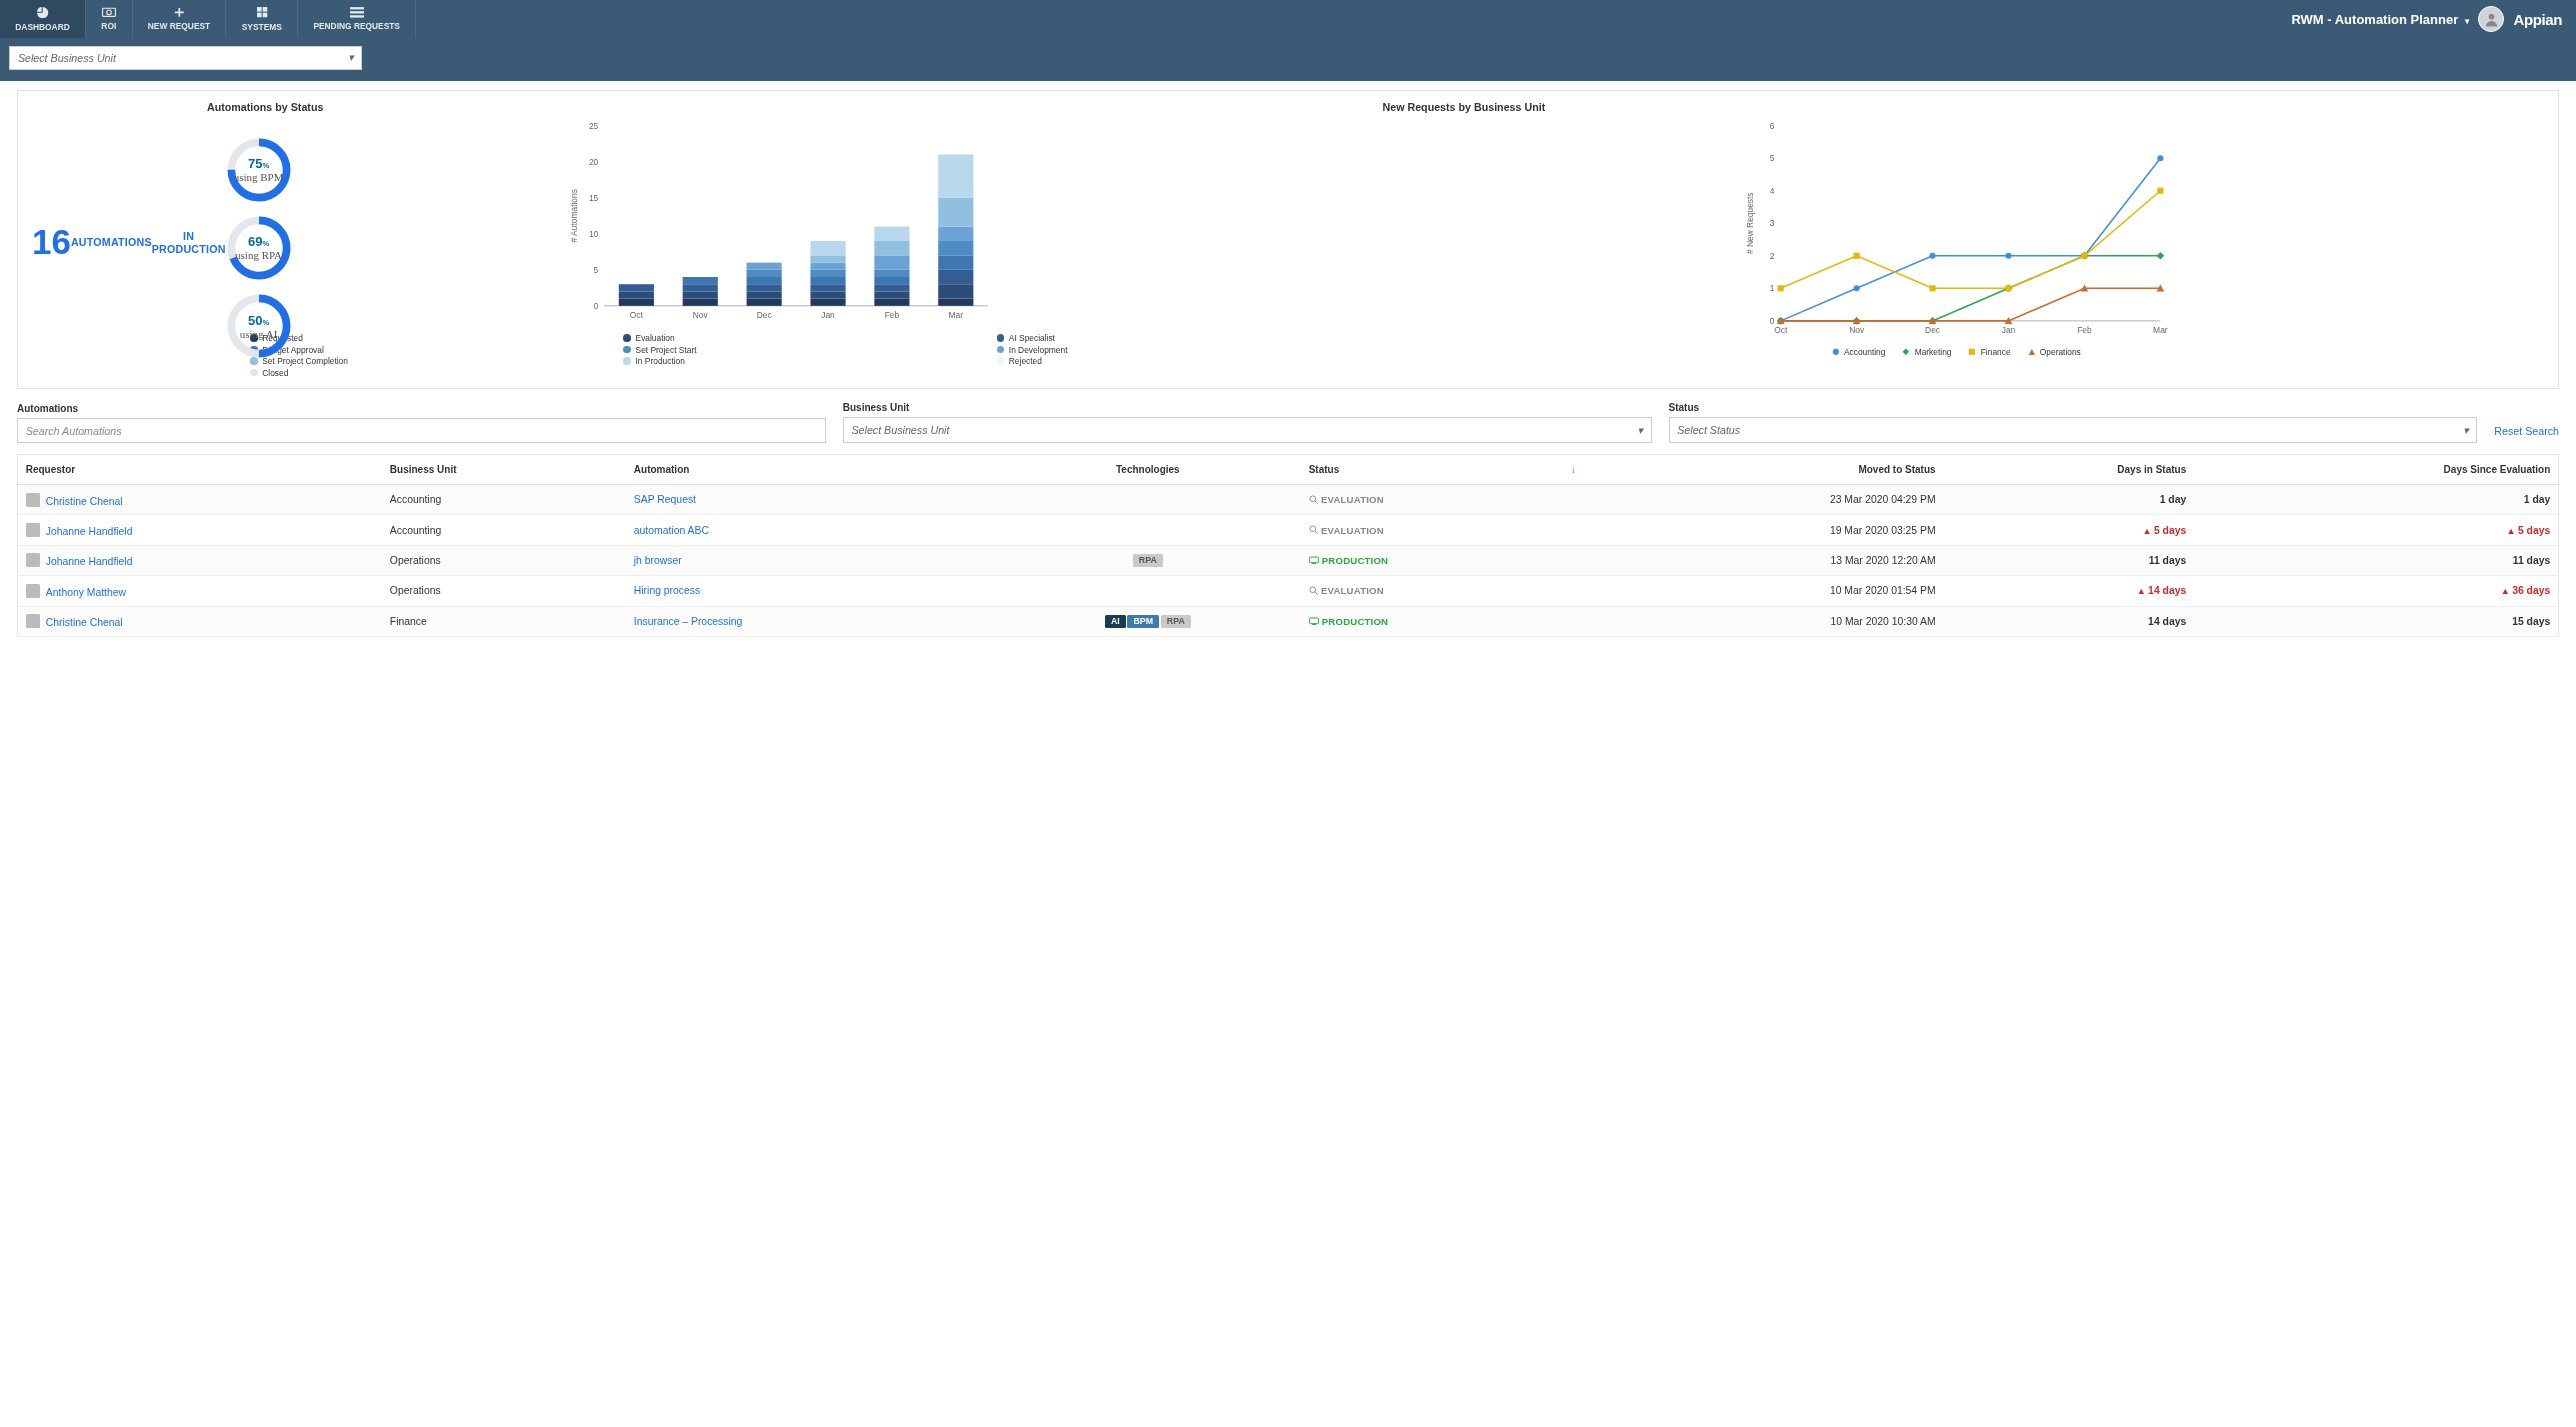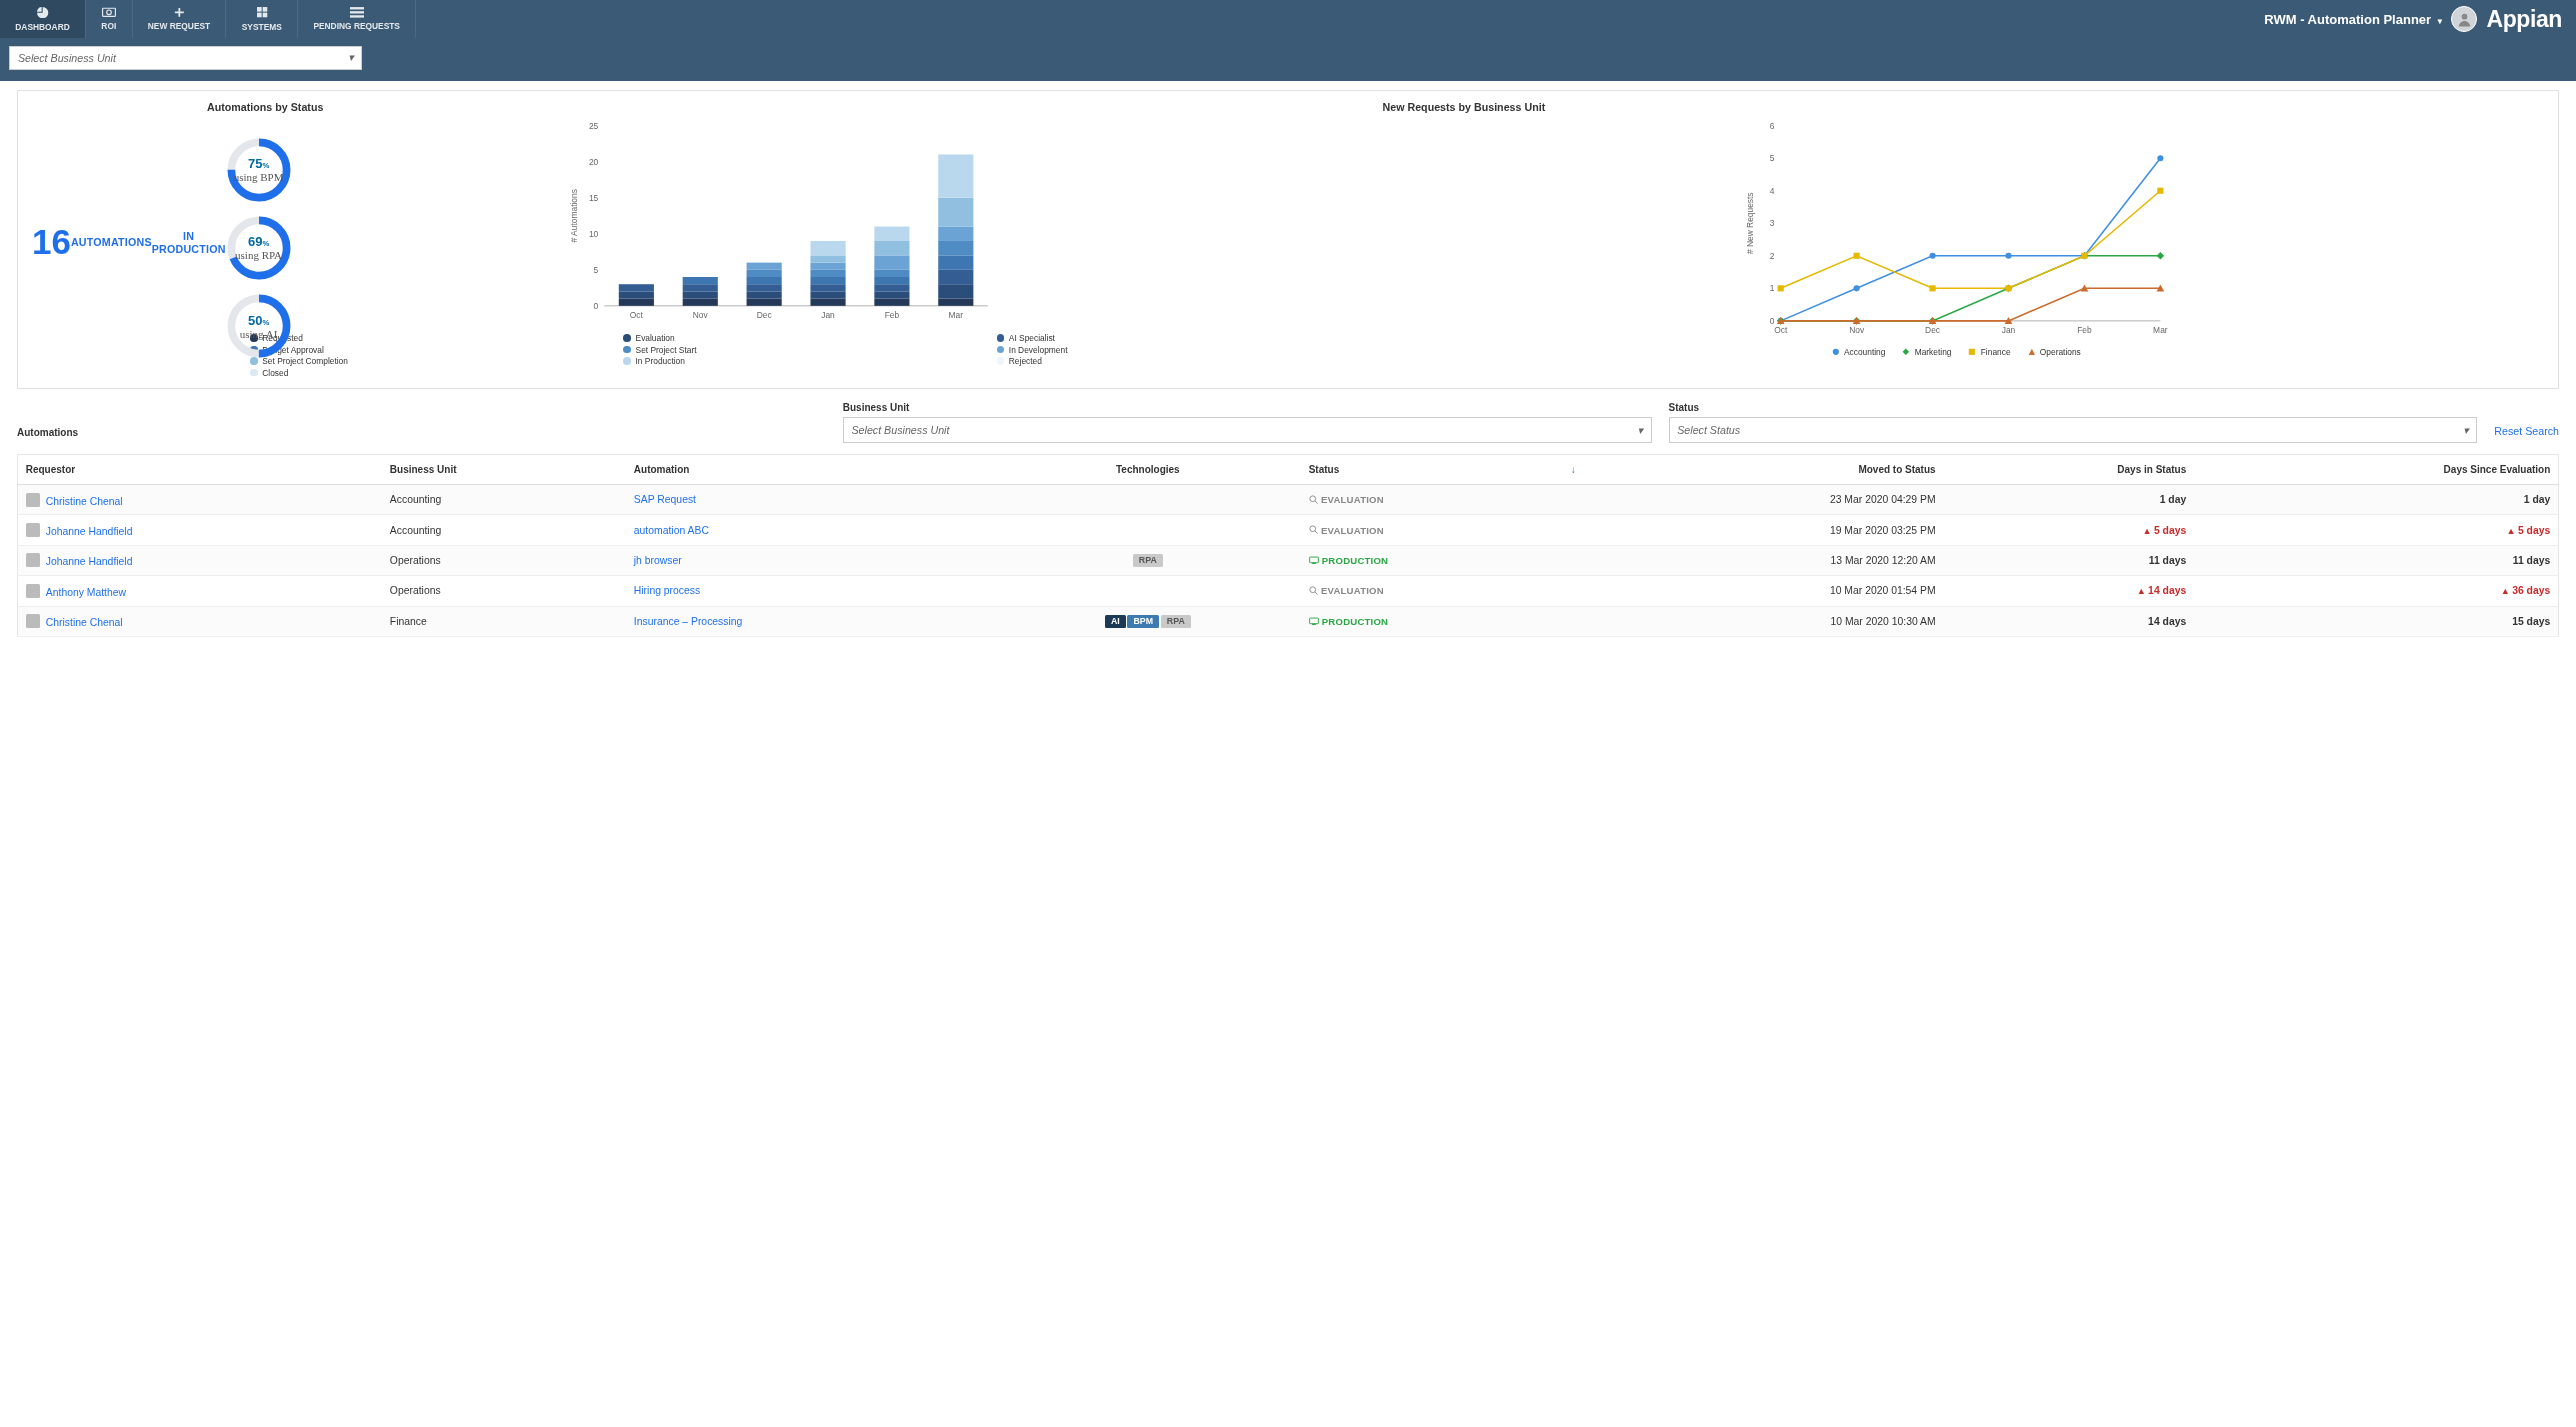--- a/index.html
+++ b/index.html
@@ -7,21 +7,21 @@
   .topnav { background: #3b5a75; display: flex; align-items: stretch; height: 38px; }
   .nav-tabs { display: flex; }
   .nav-tab { display: flex; flex-direction: column; align-items: center; justify-content: center; padding: 3.1px 15.3px; color: #e4e9ed; font-size: 8.4px; font-weight: 600; cursor: pointer; border-right: 0.8px solid #4a6b85; }
   .nav-tab.active { background: #2f4a60; }
   .nav-tab .icon { font-size: 11.5px; margin-bottom: 1.5px; }
   .nav-spacer { flex: 1; }
   .nav-right { display: flex; align-items: center; padding-right: 14px; gap: 9.2px; color: #fff; }
   .nav-title { font-size: 13px; font-weight: 600; }
   .caret { font-size: 8.4px; margin-left: 3.1px; }
   .avatar { width: 26px; height: 26px; border-radius: 50%; background: #d0d4d8; border: 1.5px solid #fff; display: flex; align-items: center; justify-content: center; color: #888; font-size: 15.3px; }
-  .brand { font-size: 23px; font-weight: 700; letter-spacing: -0.4px; }
+  .brand { font-size: 15px; font-weight: 700; letter-spacing: -0.4px; }
   .subnav { background: #3b5a75; padding: 7.7px 9.2px 10.7px; }
   .bu-select { width: 353px; background: #fff; border: 0.8px solid #ccc; padding: 4.6px 7.7px; font-size: 10.7px; font-style: italic; color: #666; display: flex; justify-content: space-between; align-items: center; cursor: pointer; }
   .content { padding: 9.2px 17px; }
   .card { border: 0.8px solid #e0e0e0; background: #fff; padding: 10.7px 14px; }
   .top-row { display: flex; gap: 0; }
   .kpi-col { width: 161px; display: flex; align-items: center; padding-top: 4.6px; }
   .kpi-big { font-size: 35px; font-weight: 700; color: #1f6feb; line-height: 1; }
   .kpi-label { font-size: 10.7px; font-weight: 700; color: #1f6feb; text-align: center; line-height: 1.15; margin-top: 1.5px; letter-spacing: 0.2px; }
   .donut { margin-top: 12.3px; position: relative; width: 66px; height: 66px; }
   .donut svg { transform: rotate(-90deg); }
@@ -342,20 +342,21 @@
               <span>Operations</span>
             </div>
           </div>
       </div>
     </div>
   </div>
 
   <div class="filters">
     <div class="filter full">
       <label class="filter-label">Automations</label>
+      <input class="filter-input" placeholder="Search Automations" style="">
     </div>
     <div class="filter full">
       <label class="filter-label">Business Unit</label>
       <div class="filter-input">
         <span>Select Business Unit</span>
         <span>▾</span>
       </div>
     </div>
     <div class="filter full">
       <label class="filter-label">Status</label>

